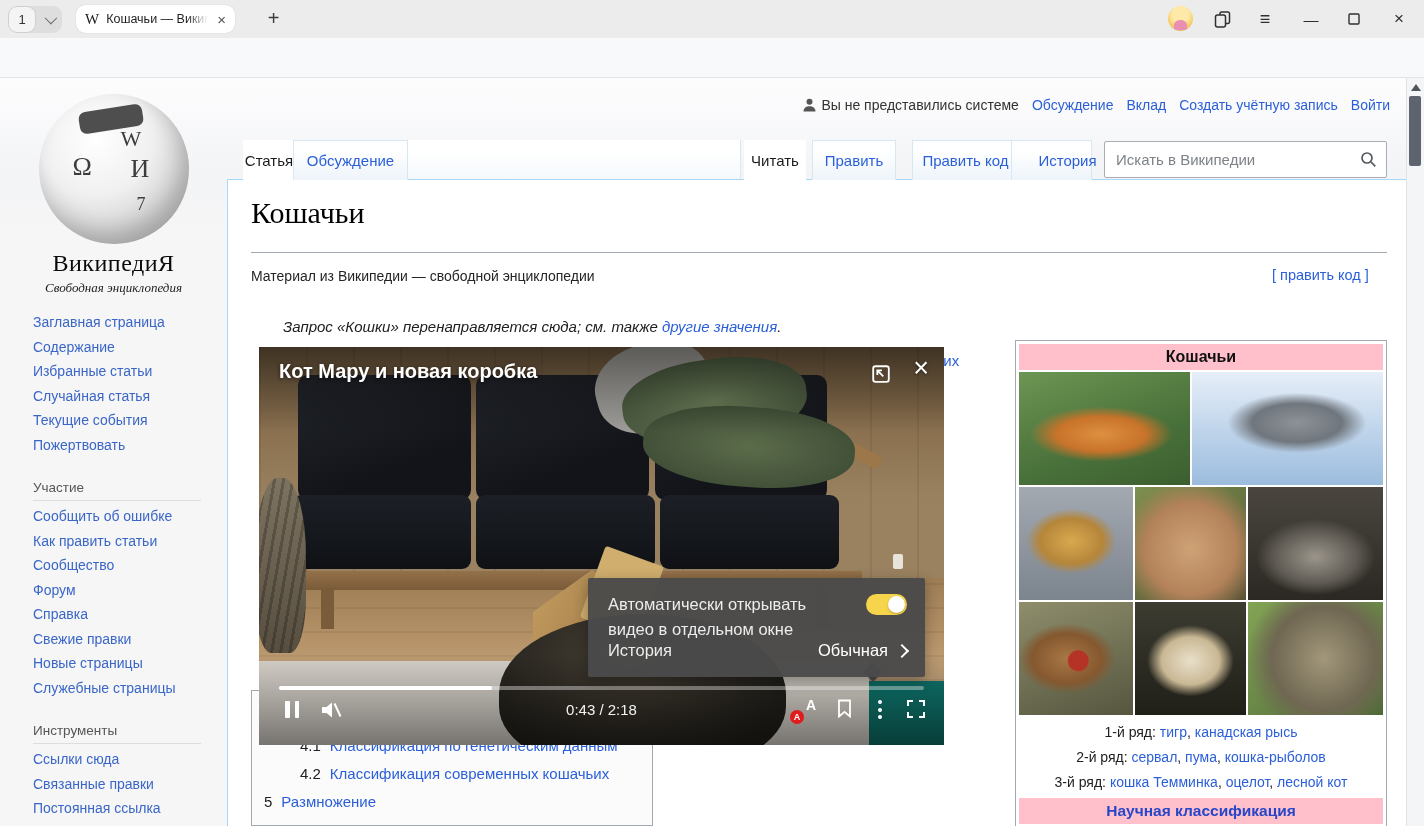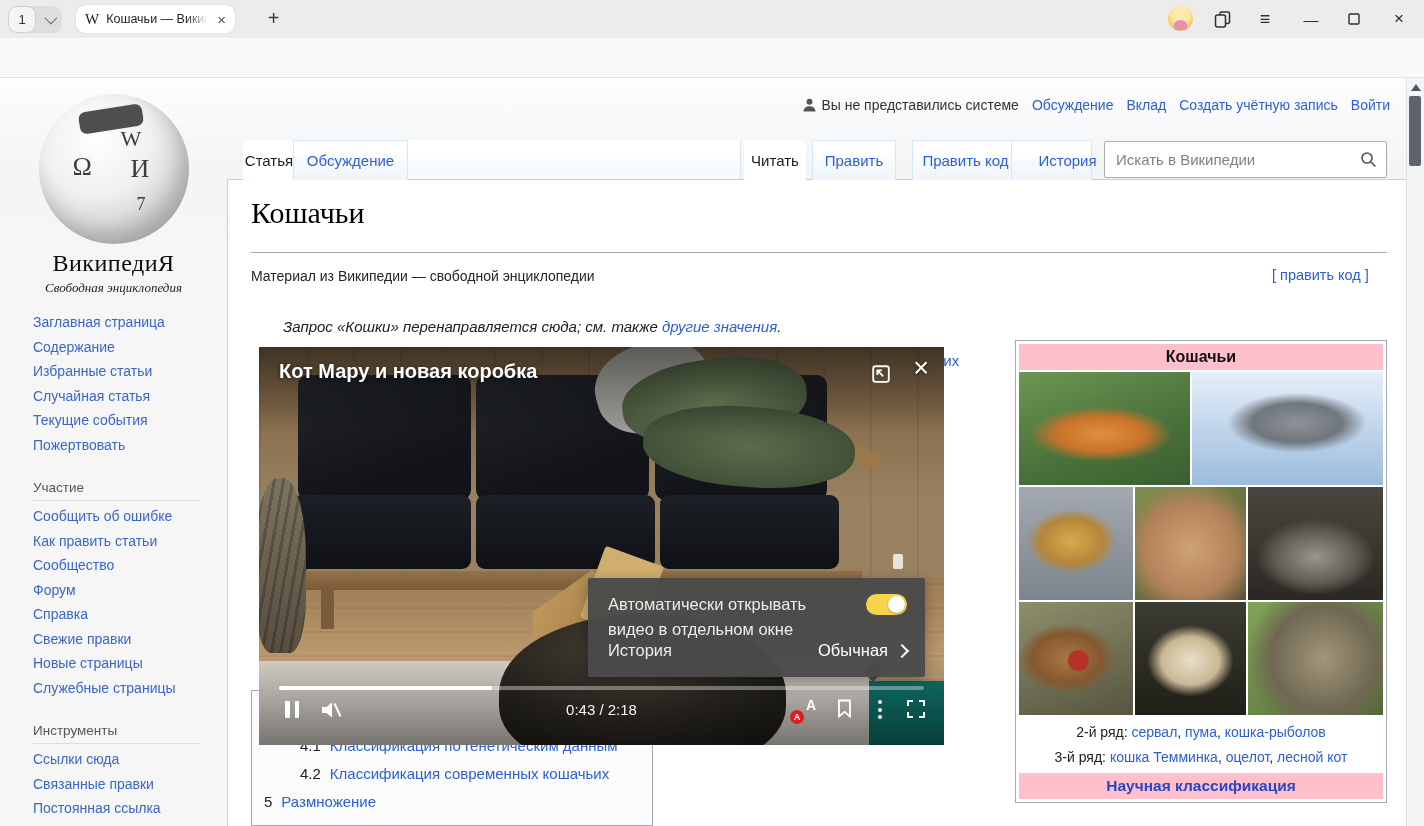--- a/index.html
+++ b/index.html
@@ -337,20 +337,21 @@
       <div class="img-serval"></div>
       <div class="img-puma"></div>
       <div class="img-fishcat"></div>
     </div>
     <div class="igrid r3">
       <div class="img-temminck"></div>
       <div class="img-ocelot"></div>
       <div class="img-wildcat"></div>
     </div>
     <div class="icaps">
+      <div><span>1-й ряд: </span><a class="blue">тигр</a><span>, </span><a class="blue">канадская рысь</a></div>
       <div><span>2-й ряд: </span><a class="blue">сервал</a><span>, </span><a class="blue">пума</a><span>, </span><a class="blue">кошка-рыболов</a></div>
       <div><span>3-й ряд: </span><a class="blue">кошка Темминка</a><span>, </span><a class="blue">оцелот</a><span>, </span><a class="blue">лесной кот</a></div>
     </div>
     <div class="ihead2"><span>Научная классификация</span></div>
   </div>
 
   <div class="sbar"></div>
   <div class="sarrow"></div>
   <div class="sthumb"></div>
 

